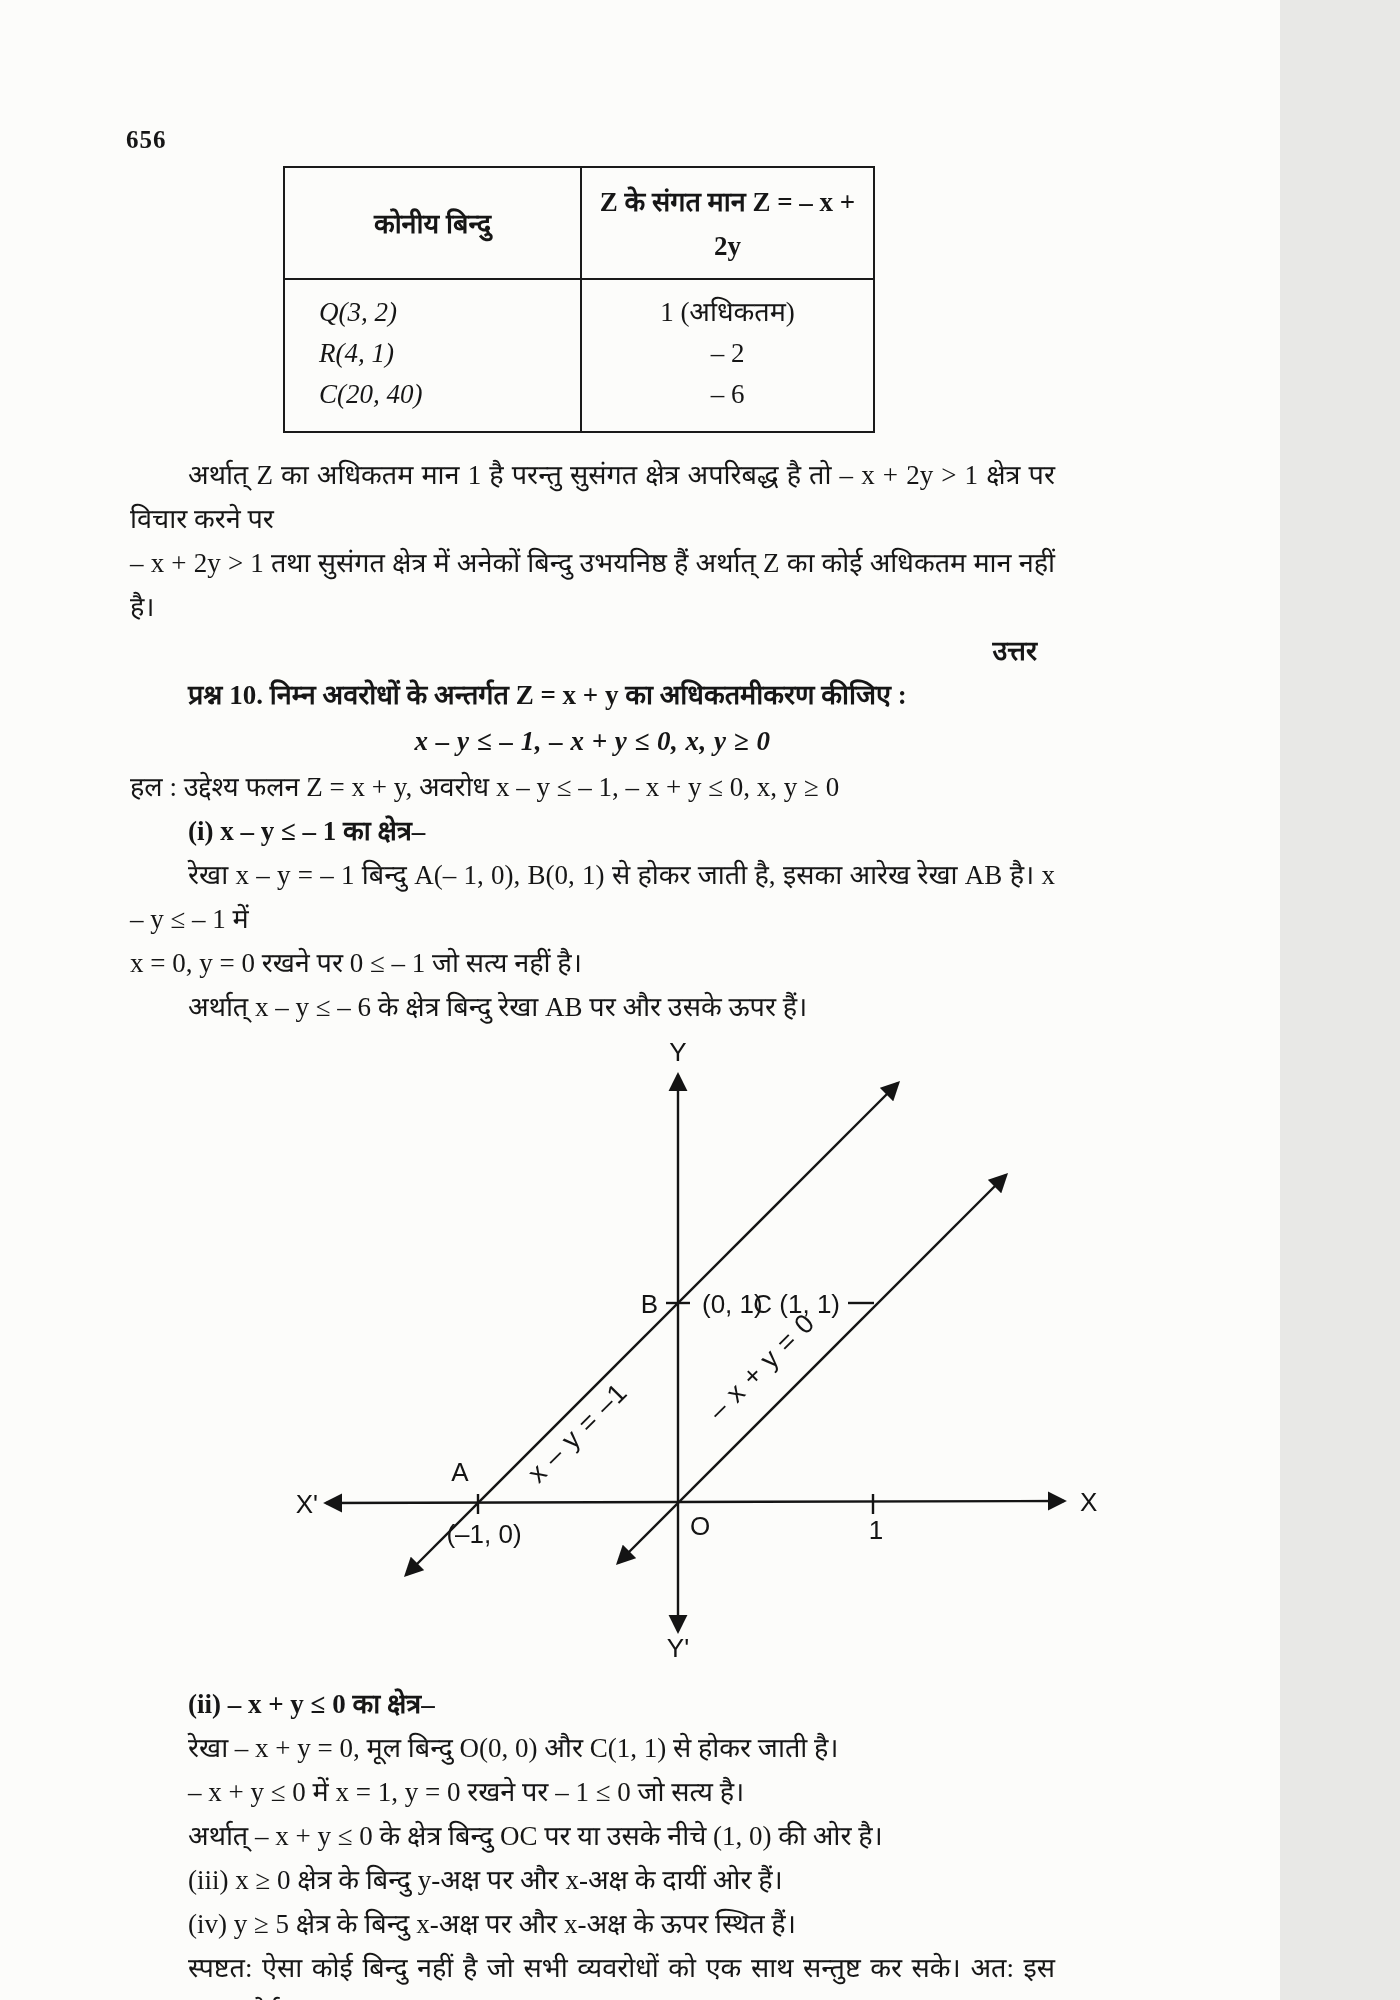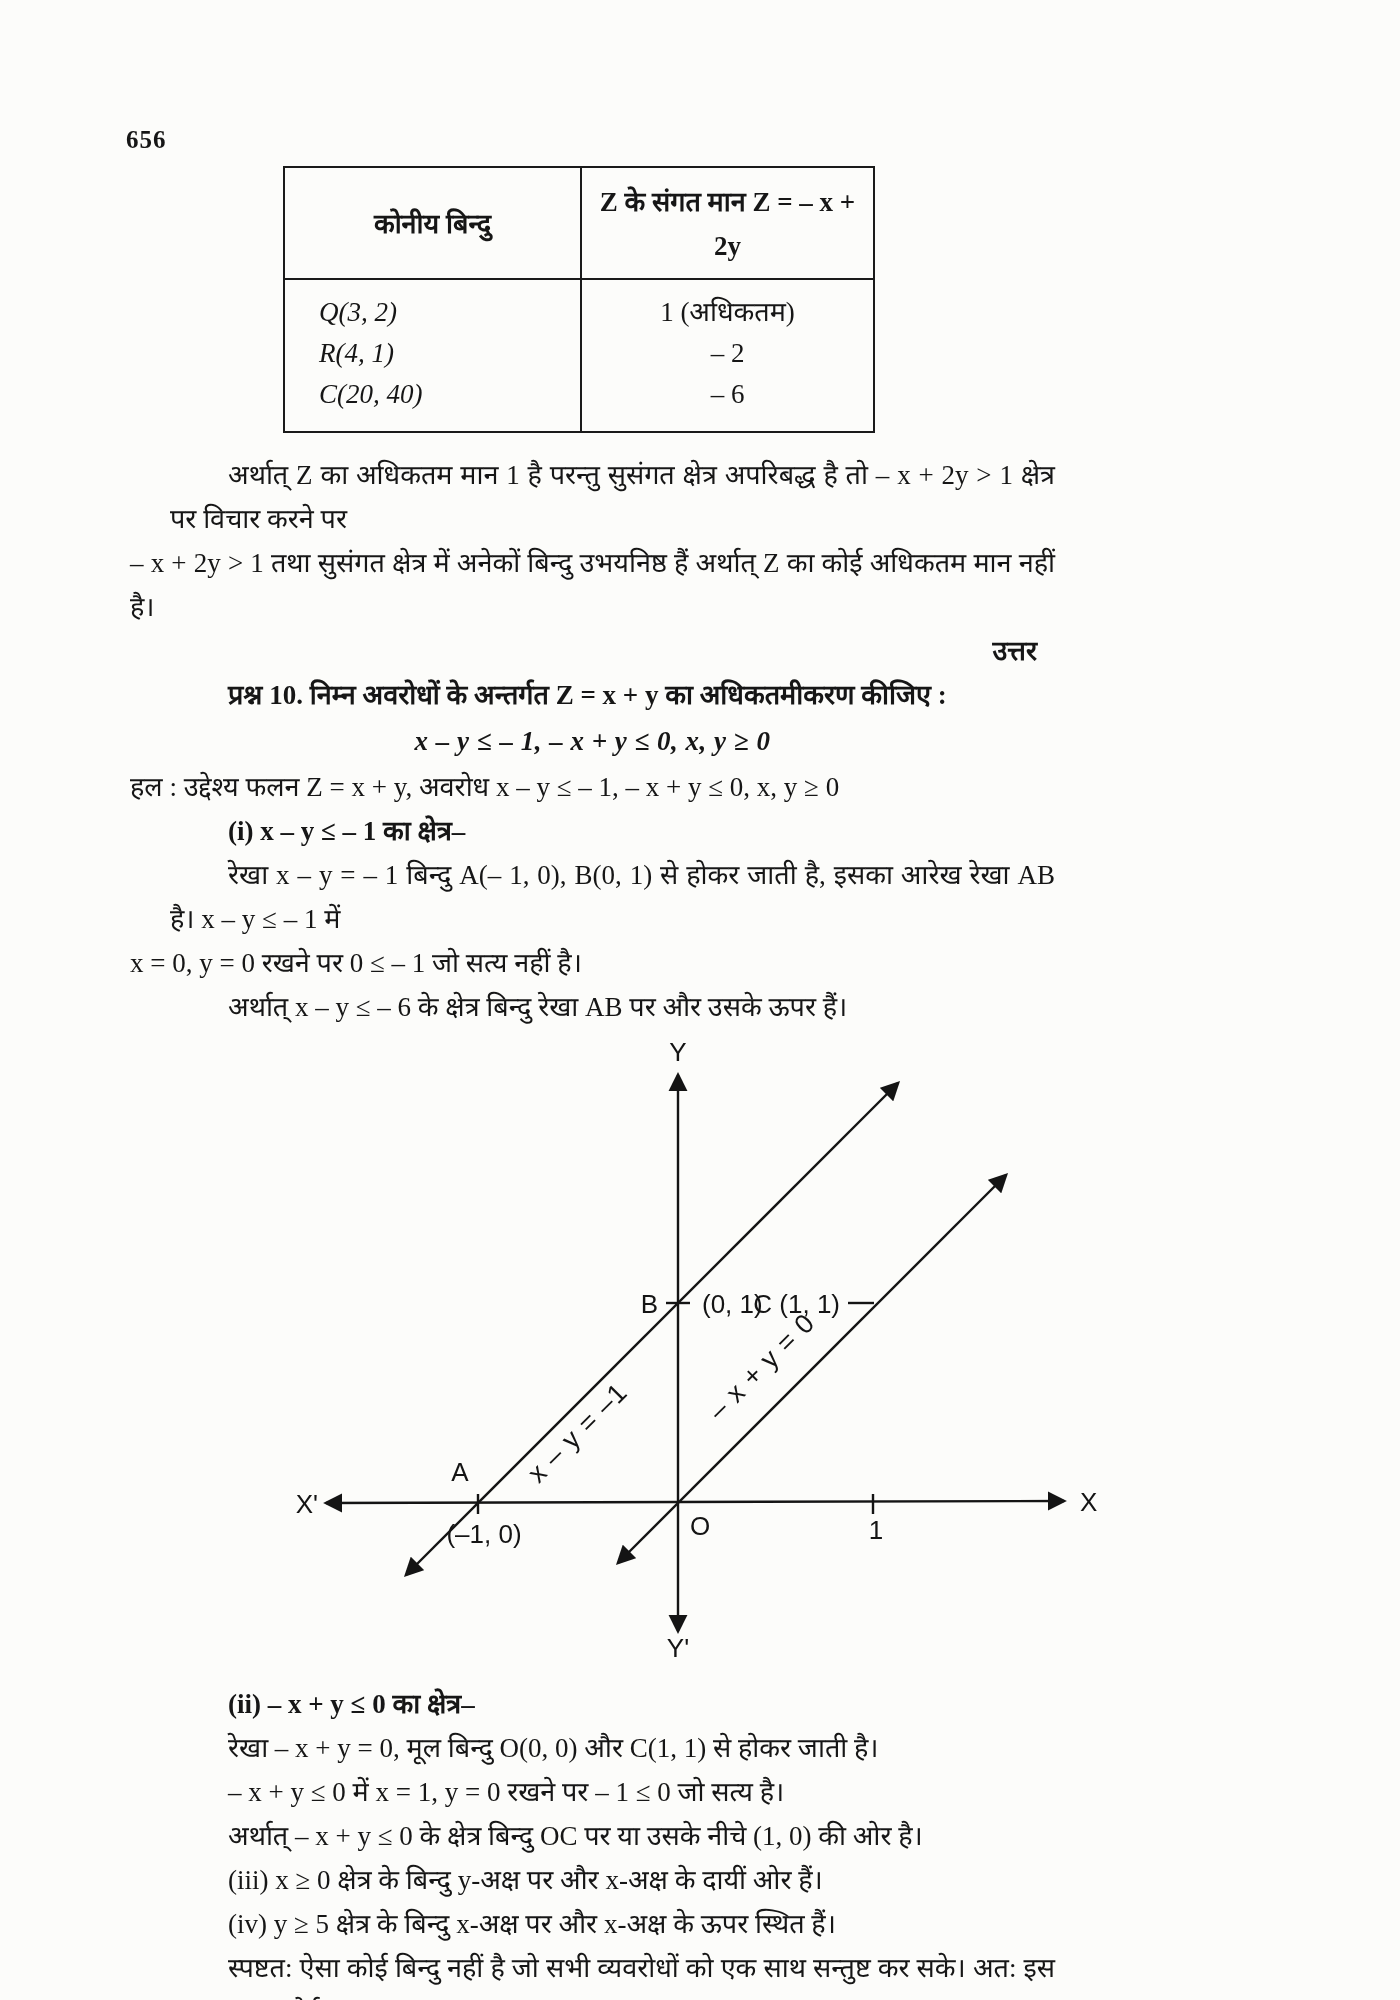--- a/index.html
+++ b/index.html
@@ -1,18 +1,18 @@
 <!DOCTYPE html>
 <html><head>
 <meta charset="utf-8">
 <style>
   html,body{margin:0;padding:0;background:#e8e8e6;}
   .page{
     position:relative;
-    width:1400px;height:2000px;
+    width:1280px;height:2000px;
     background:#fcfcfa;
     font-family:"Liberation Serif","DejaVu Serif",serif;
     color:#161616;
     overflow:hidden;
   }
   .page-number{
     position:absolute;left:126px;top:126px;
     font-size:25px;font-weight:700;letter-spacing:1px;
   }
   .content{
@@ -38,21 +38,21 @@
   table.corner td{
     font-size:27px;line-height:41px;padding:0 6px;
     font-style:italic;
   }
   table.corner td:first-child{text-align:left;padding-left:34px;font-style:italic;}
   table.corner td:last-child{text-align:center;font-style:normal;}
   table.corner tbody tr:first-child td{padding-top:12px;margin-left:23px;}
   table.corner tbody tr:last-child td{padding-bottom:16px;}
   
   .para{ text-align:justify; }
-  .indent{ text-indent:58px;margin-left:40px; }
+  .indent{ text-indent:58px; }
   .answer-line{ text-align:right;font-weight:700;padding-right:18px; }
   .bold{ font-weight:700; }
   .center-math{
     text-align:center;font-weight:700;font-style:italic;
     letter-spacing:.5px;margin:2px 0;
   }
   
   .graph-wrap{ margin:14px 0 6px 158px; }
   svg text{
     font-family:"Liberation Sans","DejaVu Sans",sans-serif;

